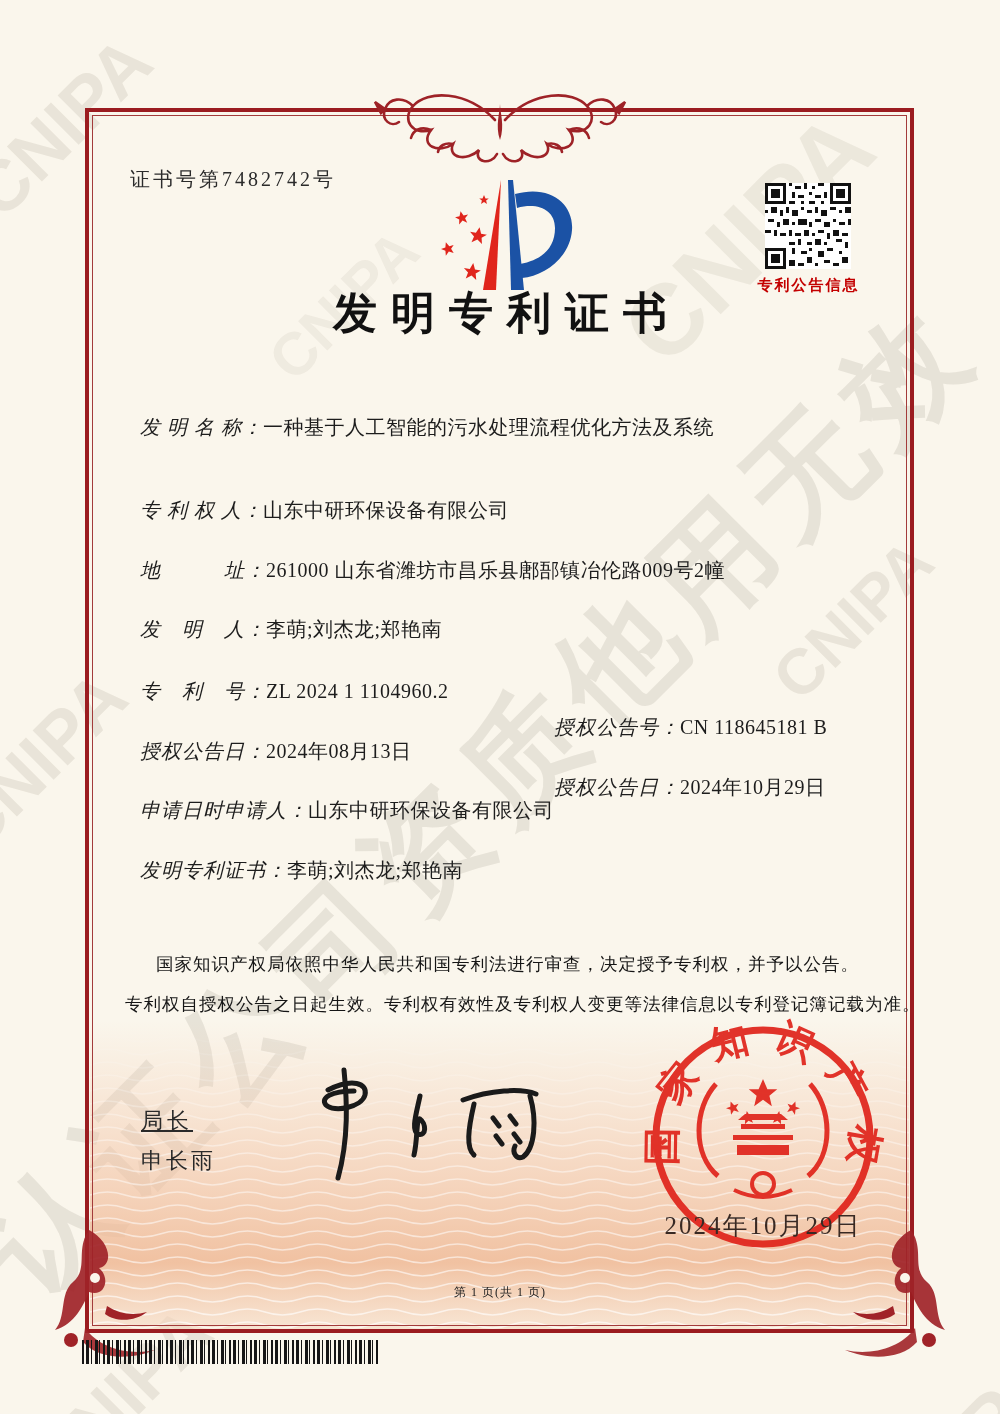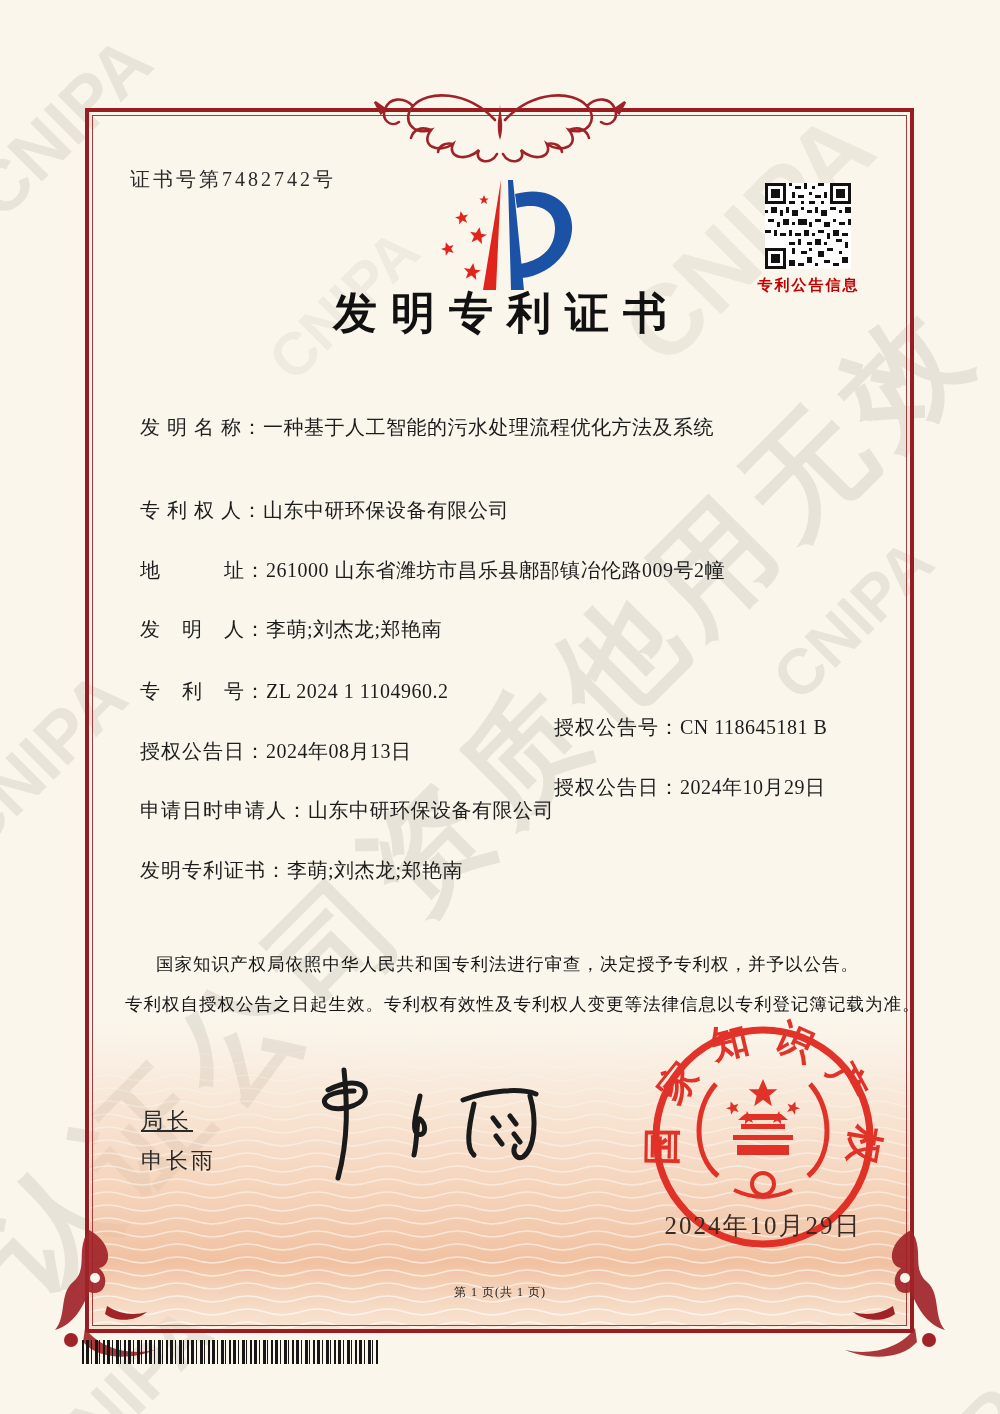--- a/index.html
+++ b/index.html
@@ -28,21 +28,21 @@
   .frame{left:85px;top:108px;width:829px;height:1225px;border:4px solid #9b1c20;box-sizing:border-box;}
   .frame::before{content:"";position:absolute;inset:3px;border:1px solid #a33b3b;}
   
   .certno{left:130px;top:166px;font-size:20px;letter-spacing:3px;color:#2b2b2b;}
   .logo{left:428px;top:164px;}
   .qr{left:765px;top:183px;width:86px;height:86px;background:#fff;}
   .qr-label{left:736px;top:276px;width:145px;text-align:center;font-size:15px;color:#c30000;letter-spacing:2px;font-weight:bold;}
   .title{left:0;right:0;top:284px;text-align:center;font-size:44px;font-weight:900;letter-spacing:14px;text-indent:14px;color:#111;}
   
   .frow{position:absolute;left:140px;white-space:nowrap;font-size:20px;color:#1d1d1d;}
-  .flabel{letter-spacing:1px;}
+  .flabel{letter-spacing:1px;font-style:italic;}
   .fvalue{letter-spacing:0.5px;}
   .fpair2{position:absolute;left:414px;white-space:nowrap;margin-top:36px;}
   
   .notice-l1{left:156px;top:952px;font-size:17.5px;white-space:nowrap;letter-spacing:1px;color:#151515;}
   .notice-l2{left:125px;top:992px;font-size:17.5px;white-space:nowrap;letter-spacing:1px;color:#151515;}
   
   .sig-title{left:141px;top:1106px;font-size:22px;letter-spacing:4px;color:#2a2a2a;text-decoration:underline;}
   .sig-name{left:141px;top:1146px;font-size:22px;letter-spacing:3px;color:#2a2a2a;}
   .sig-hand{left:268px;top:1060px;}
   

